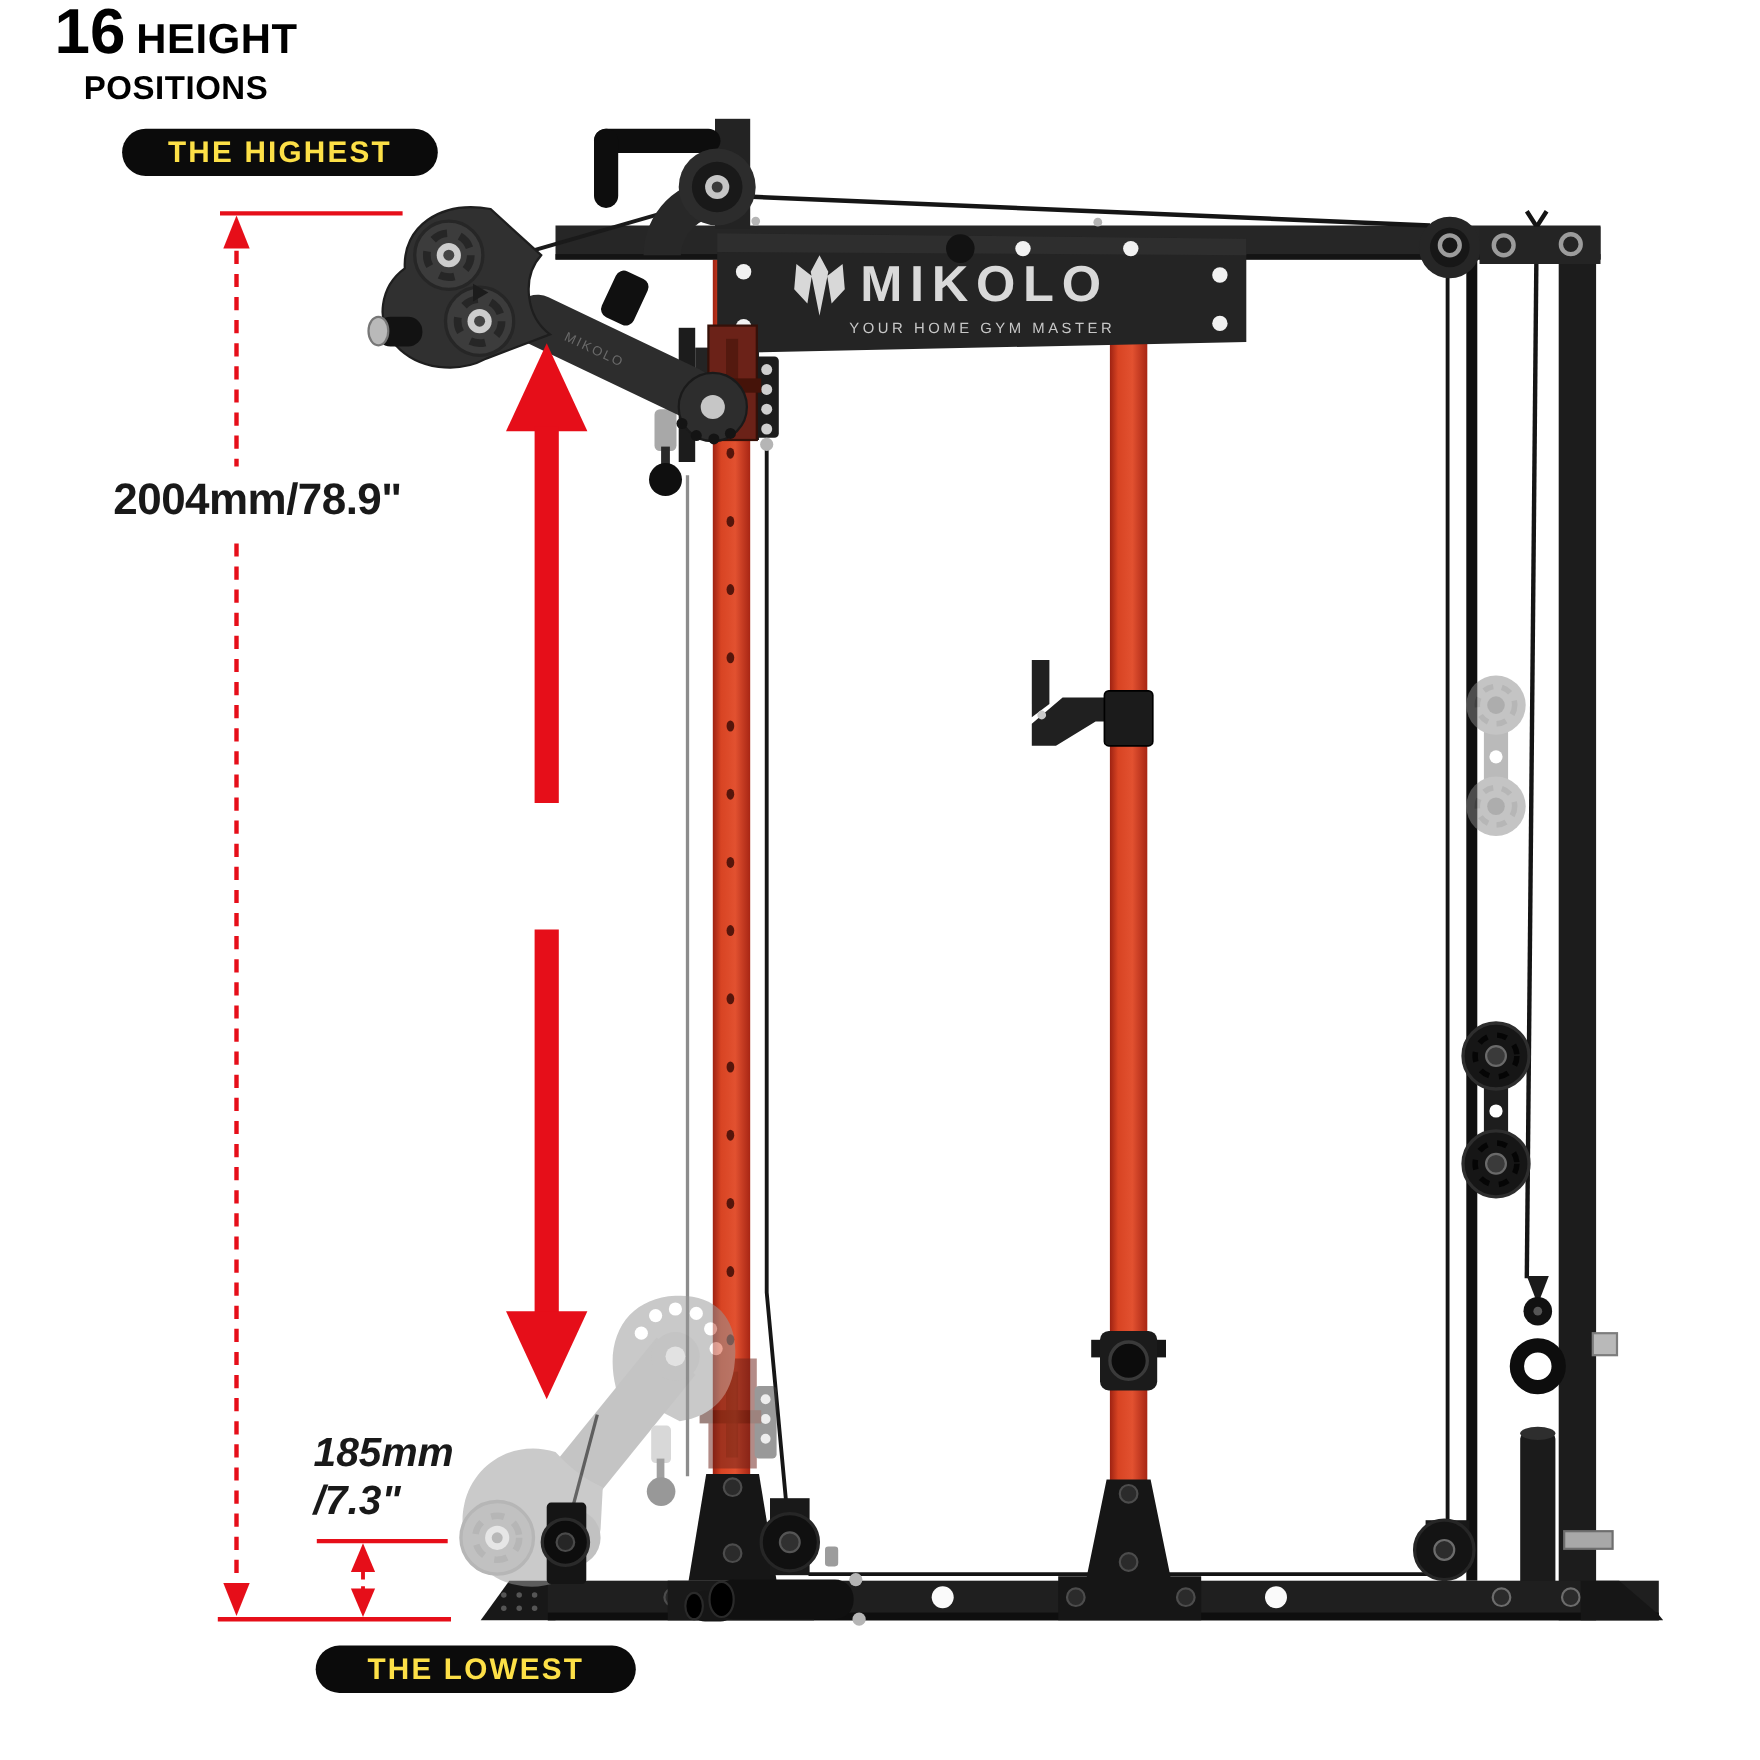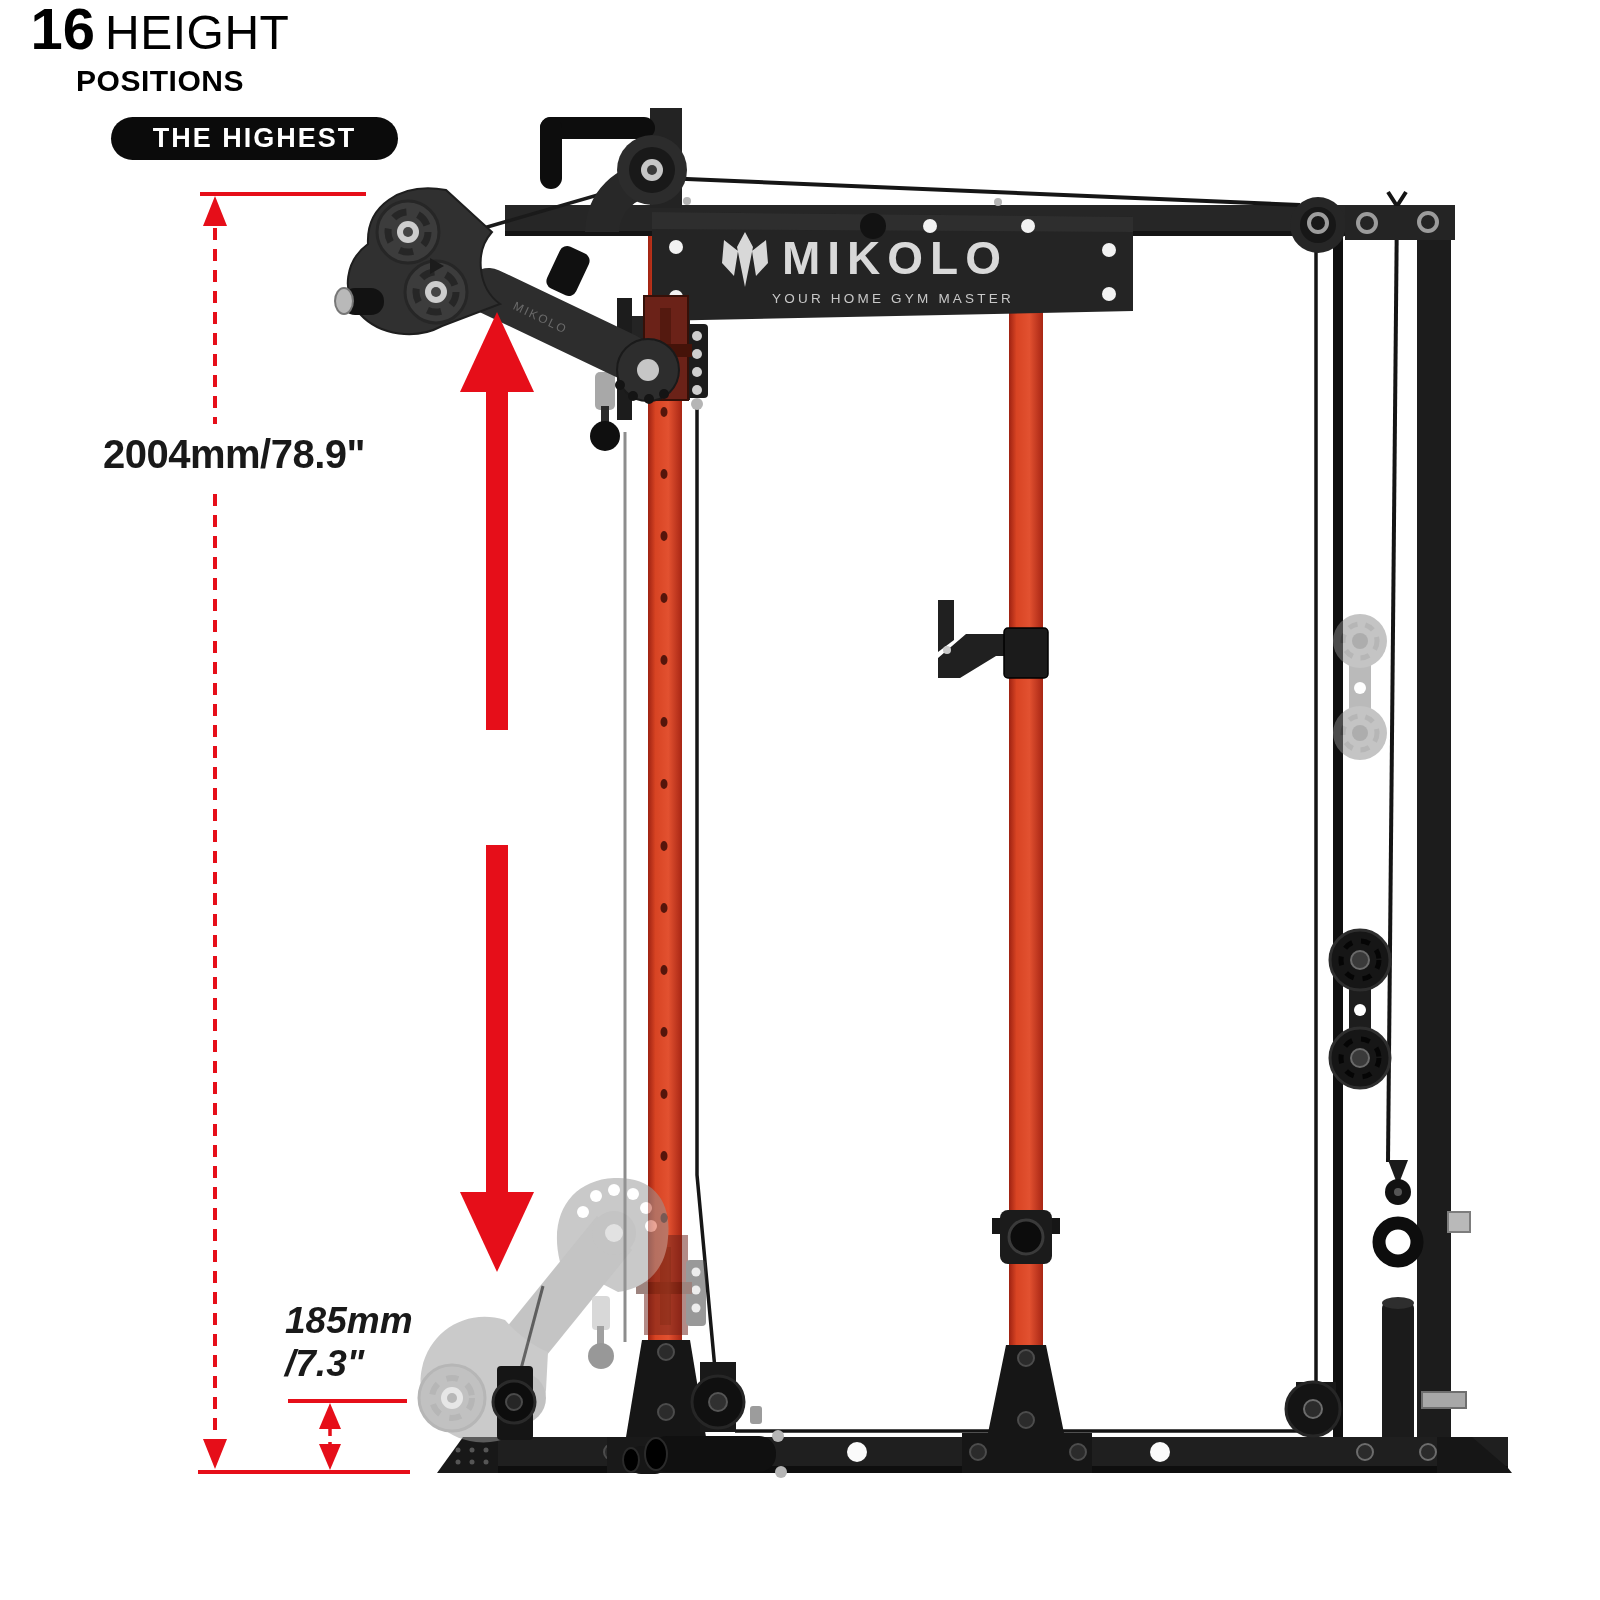--- a/index.html
+++ b/index.html
@@ -1,30 +1,30 @@
 <!DOCTYPE html>
 <html><head>
 <meta charset="utf-8">
 <style>
   html,body{margin:0;padding:0;background:#fff;}
   .stage{position:relative;width:1600px;height:1600px;background:#ffffff;overflow:hidden;
          font-family:"Liberation Sans",sans-serif;}
   .stage svg{position:absolute;left:0;top:0;}
   .ann{position:absolute;color:#191919;font-weight:bold;}
-  .pill{position:absolute;background:#0b0b0b;color:#ffffff;font-weight:bold;
+  .pill{position:absolute;background:#0b0b0b;color:#fde047;font-weight:bold;
         font-size:27px;letter-spacing:2px;text-align:center;border-radius:23px;
         height:43px;line-height:43px;}
   #badge-highest{left:111px;top:117px;width:287px;}
   #badge-lowest{left:287px;top:1496px;width:291px;}
   #dim-max{left:103px;top:432px;font-size:40px;letter-spacing:-0.5px;white-space:nowrap;}
   #dim-min{left:285px;top:1300px;font-size:37px;line-height:1.16;font-style:italic;}
   #positions{left:320px;top:736px;width:320px;text-align:center;line-height:1;}
   #positions .row1{display:flex;justify-content:center;align-items:baseline;gap:10px;}
   #positions .num{font-size:58px;font-weight:bold;}
-  #positions .word{font-size:48px;font-weight:normal;letter-spacing:0.5px;}
+  #positions .word{font-size:38px;font-weight:bold;letter-spacing:0.5px;}
   #positions .row2{margin-top:8px;font-size:30px;font-weight:bold;letter-spacing:0.5px;}
 </style>
 </head>
 <body>
 
 <div class="stage">
 
 <svg width="1600" height="1600" viewBox="0 0 1600 1600">
   <defs>
     <linearGradient id="redpost" x1="0" y1="0" x2="1" y2="0">
@@ -337,14 +337,15 @@
     <span class="word">HEIGHT</span>
   </div>
   <div class="row2">POSITIONS</div>
 </div>
 
 <div class="ann" id="dim-min">
   <div>185mm</div>
   <div>/7.3"</div>
 </div>
 
+<div class="pill" id="badge-lowest">THE LOWEST</div>
 
 </div>
 
 </body></html>

